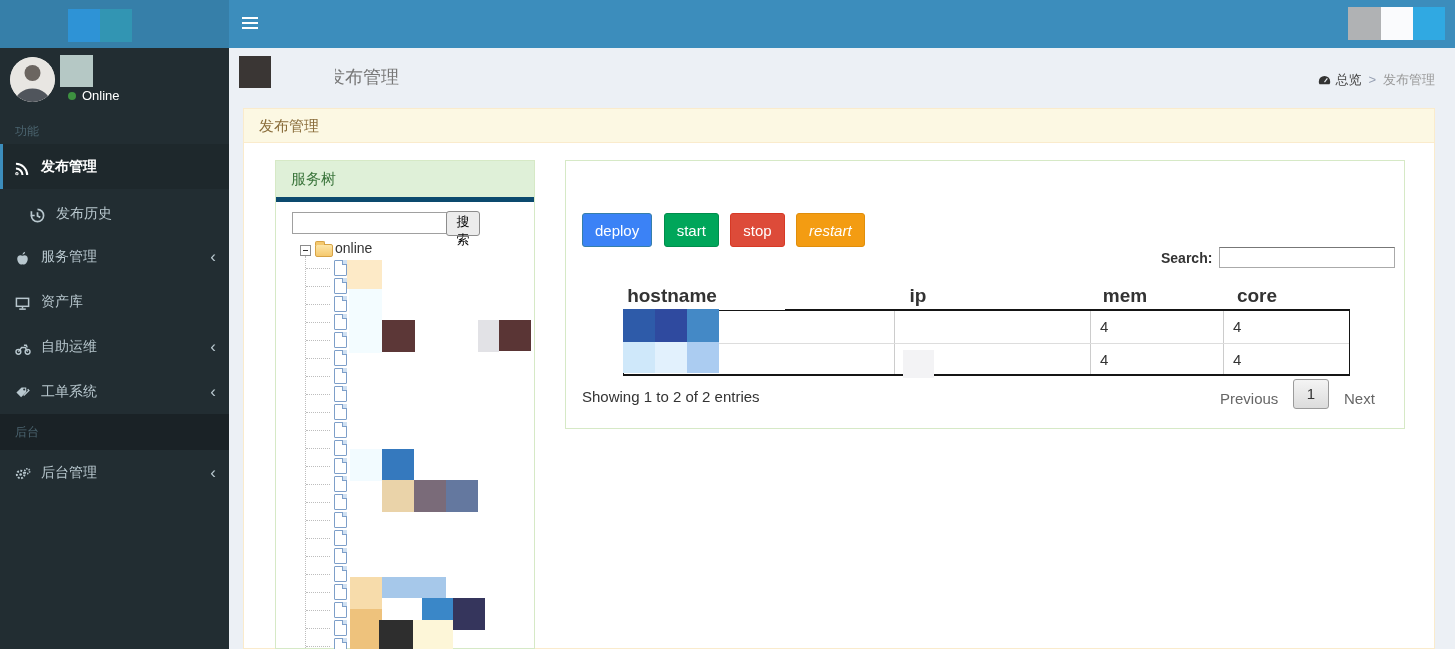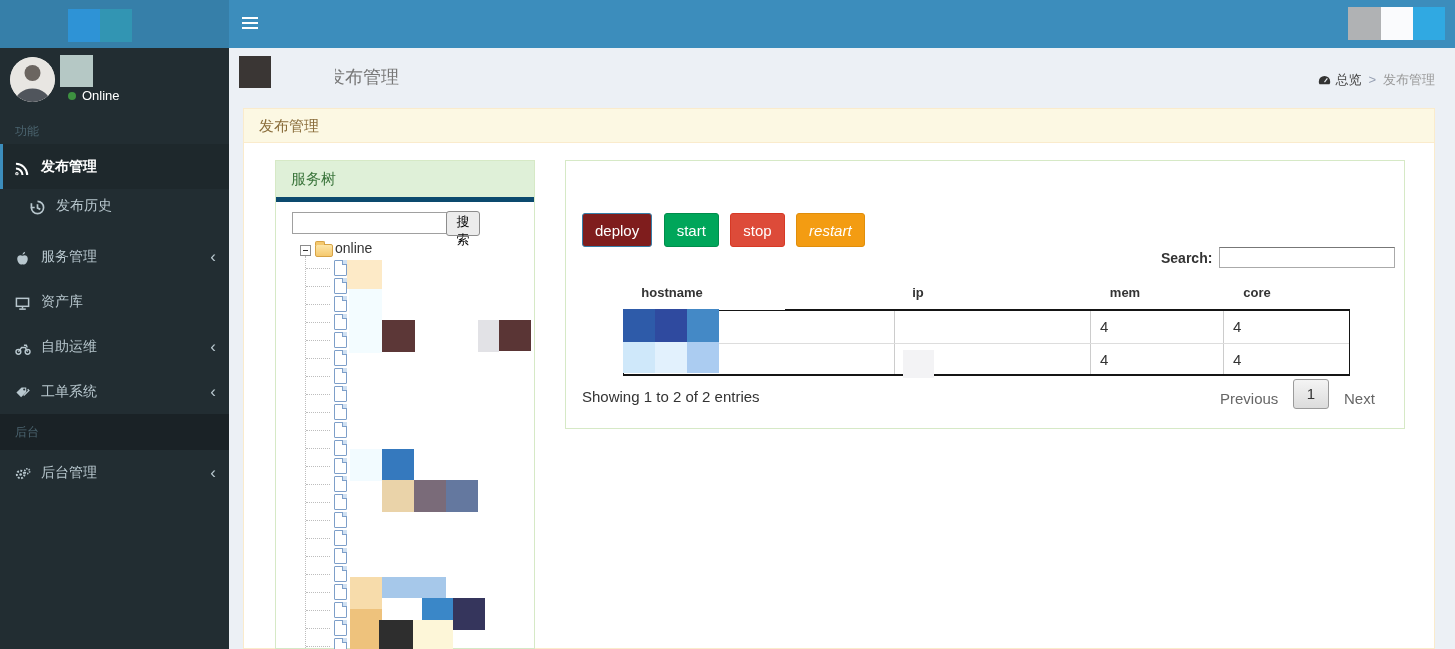--- a/index.html
+++ b/index.html
@@ -53,28 +53,28 @@
   .root-label{position:absolute;left:59px;top:79px;font-size:14px;color:#333;cursor:pointer;}
   .tree-vline{position:absolute;left:29px;top:95px;width:1px;height:392px;border-left:1px dotted #bdbdbd;}
   .tree-row{position:absolute;left:0;width:260px;height:18px;}
   .tree-row .stub{position:absolute;left:30px;top:8px;width:24px;border-top:1px dotted #bdbdbd;}
   .file-icon{position:absolute;left:58px;top:0;width:11px;height:14px;background:#fff;border:1px solid #7e9fc9;border-radius:1px;}
   .file-icon::before{content:"";position:absolute;right:-1px;top:-1px;width:4px;height:4px;background:#cfe0f2;border-left:1px solid #7e9fc9;border-bottom:1px solid #7e9fc9;}
 
   
   .btn-row{position:absolute;left:16px;top:52px;}
   .btn{display:inline-block;height:34px;line-height:34px;padding:0 12px;margin-right:7px;border-radius:3px;color:#fff;font-size:15px;border:1px solid transparent;cursor:pointer;font-family:inherit;}
-  .btn-deploy{background:#7f1d1d;border-color:#367fa9;}
+  .btn-deploy{background:#3b82f6;border-color:#367fa9;}
   .btn-start{background:#00a65a;border-color:#008d4c;}
   .btn-stop{background:#dd4b39;border-color:#d73925;}
   .btn-restart{background:#f39c12;border-color:#e08e0b;font-style:italic;}
   .dt-search-label{position:absolute;left:595px;top:89px;font-weight:bold;font-size:14px;color:#333;}
   .dt-search-input{position:absolute;left:653px;top:86px;width:168px;height:19px;border:1px solid #aaa;border-top-color:#777;font-size:13px;padding:0 3px;}
 
-  .th-label{position:absolute;top:124px;transform:translateX(-50%);font-weight:bold;font-size:13px;color:#333;}
+  .th-label{position:absolute;top:124px;transform:translateX(-50%);font-weight:bold;font-size:19px;color:#333;}
   .dt-table{position:absolute;left:57px;top:148px;width:727px;height:67px;}
   .tline{position:absolute;background:#151515;}
   .tline.gray{background:#ccc;}
   .tline.rowsep{background:#ddd;}
   .cell-val{position:absolute;font-size:15px;color:#333;}
   .dt-info{position:absolute;left:16px;top:227px;font-size:15px;color:#333;}
   .dt-prev{position:absolute;left:654px;top:229px;font-size:15px;color:#666;cursor:pointer;}
   .dt-page{position:absolute;left:727px;top:218px;width:34px;height:28px;line-height:28px;text-align:center;font-size:15px;color:#333;background:linear-gradient(#f4f4f4,#dcdcdc);border:1px solid #9b9b9b;border-radius:3px;cursor:pointer;}
   .dt-next{position:absolute;left:778px;top:229px;font-size:15px;color:#666;cursor:pointer;}
 
@@ -115,21 +115,21 @@
     <div class="menu-item active" style="top:96px;">
       <span class="mi-icon">
         <svg width="15" height="15" viewBox="0 0 16 16" fill="none" stroke="#fff" stroke-width="2.2">
             <path d="M2 14 a0.5 0.5 0 0 1 0-1 a0.5 0.5 0 0 1 0 1z" fill="#fff" stroke-width="2.6"></path>
             <path d="M1 8 a7 7 0 0 1 7 7"></path>
             <path d="M1 3 a12 12 0 0 1 12 12"></path>
           </svg>
       </span><span>发布管理</span>
     </div>
 
-    <div class="menu-item" style="top:135px;padding-left:30px;">
+    <div class="menu-item" style="top:143px;padding-left:30px;">
       <span class="mi-icon">
         <svg width="15" height="15" viewBox="0 0 16 16" fill="none" stroke="#b8c7ce" stroke-width="1.8">
             <path d="M8 1.5 a6.5 6.5 0 1 1-6.5 6.5"></path>
             <path d="M1.5 3.5 L1.5 8 L5 8" fill="none"></path>
             <path d="M8 4.5 L8 8.5 L11 10"></path>
           </svg>
       </span><span>发布历史</span>
     </div>
 
     <div class="menu-item" style="top:186px;">

